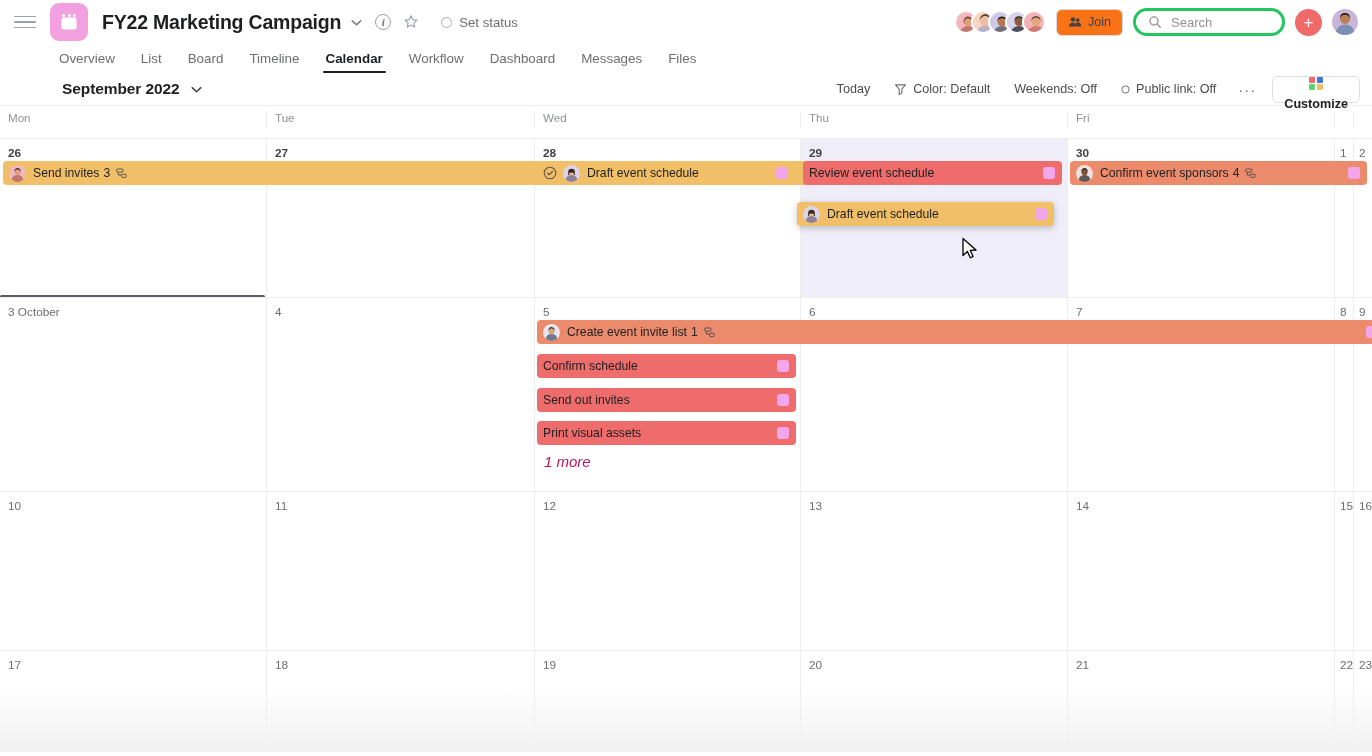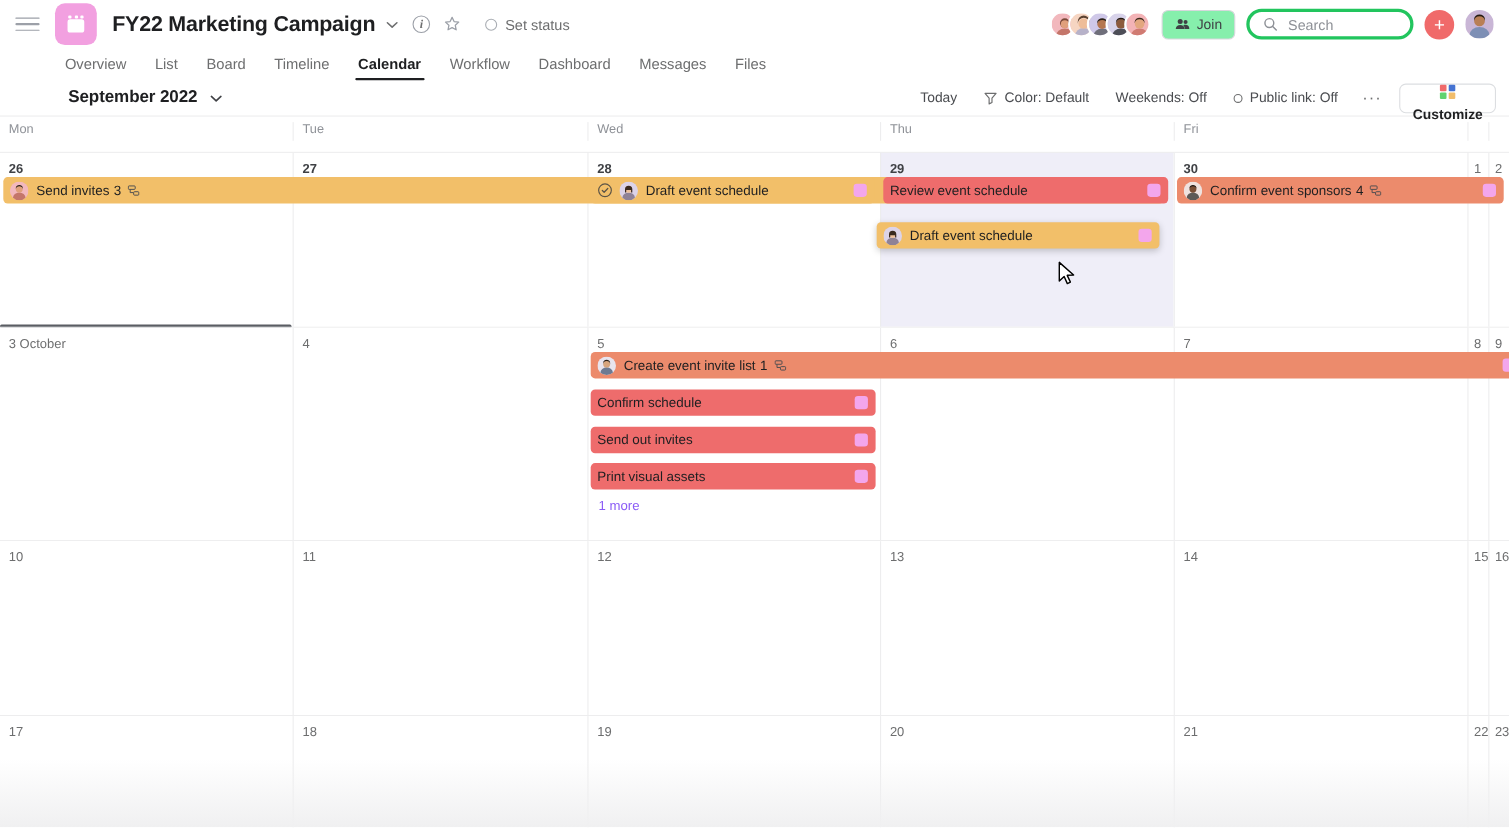--- a/index.html
+++ b/index.html
@@ -66,21 +66,21 @@
   .avatars .av:first-child { margin-left: 0; }
   .av {
     width: 24px; height: 24px; border-radius: 50%;
     border: 2px solid #fff; overflow: hidden; position: relative;
     flex: none;
   }
   .join-btn {
     display: flex; align-items: center; gap: 6px;
     height: 27px; padding: 0 11px;
     border: 1px solid #d6d8dc; border-radius: 6px;
-    font-size: 12.6px; color: #3f4145; background: #86efac; cursor: pointer;
+    font-size: 12.6px; color: #3f4145; background: #f97316; cursor: pointer;
     white-space: nowrap;
   }
   .search-box {
     display: flex; align-items: center; gap: 9px;
     height: 28px; width: 152px; padding: 0 12px;
     border: 3px solid #22c55e; border-radius: 14px;
     font-size: 13px; color: #8e9197; background: #fff; cursor: text;
   }
   .plus-btn {
     width: 27px; height: 27px; border-radius: 50%;
@@ -167,21 +167,21 @@
     overflow: hidden; white-space: nowrap;
   }
   .ev .ev-av { width: 17px; height: 17px; border-radius: 50%; overflow: hidden; flex:none; margin-right: 7px;}
   .ev .ev-check { width: 14px; height:14px; margin-right:6px; flex:none; }
   .ev-title { flex: 1 1 auto; overflow: hidden; text-overflow: ellipsis; display:flex; align-items:center; gap:4px;}
   .sub-ico { display:inline-flex; align-items:center; margin-left:2px;}
   .ev-swatch {
     width: 12px; height: 12px; border-radius: 3px; background: #f3a6ec; flex: none; margin-left: 6px;
   }
   .more-link {
-    position: absolute; font-size: 12px; color: #8b5cf6; cursor: pointer; pointer-events:auto;
+    position: absolute; font-size: 15px; color: #be185d; cursor: pointer; pointer-events:auto;font-style:italic;
   }
 
   .drag-handle {
     position: absolute; height: 3px; background: #5a5d63; border-radius: 2px;
     pointer-events: auto; cursor: ns-resize;
   }
   .dot-ind {
     position:absolute; width:7px; height:7px; border-radius:50%; background:#6d6e6f;
   }
   .bottom-fade {

